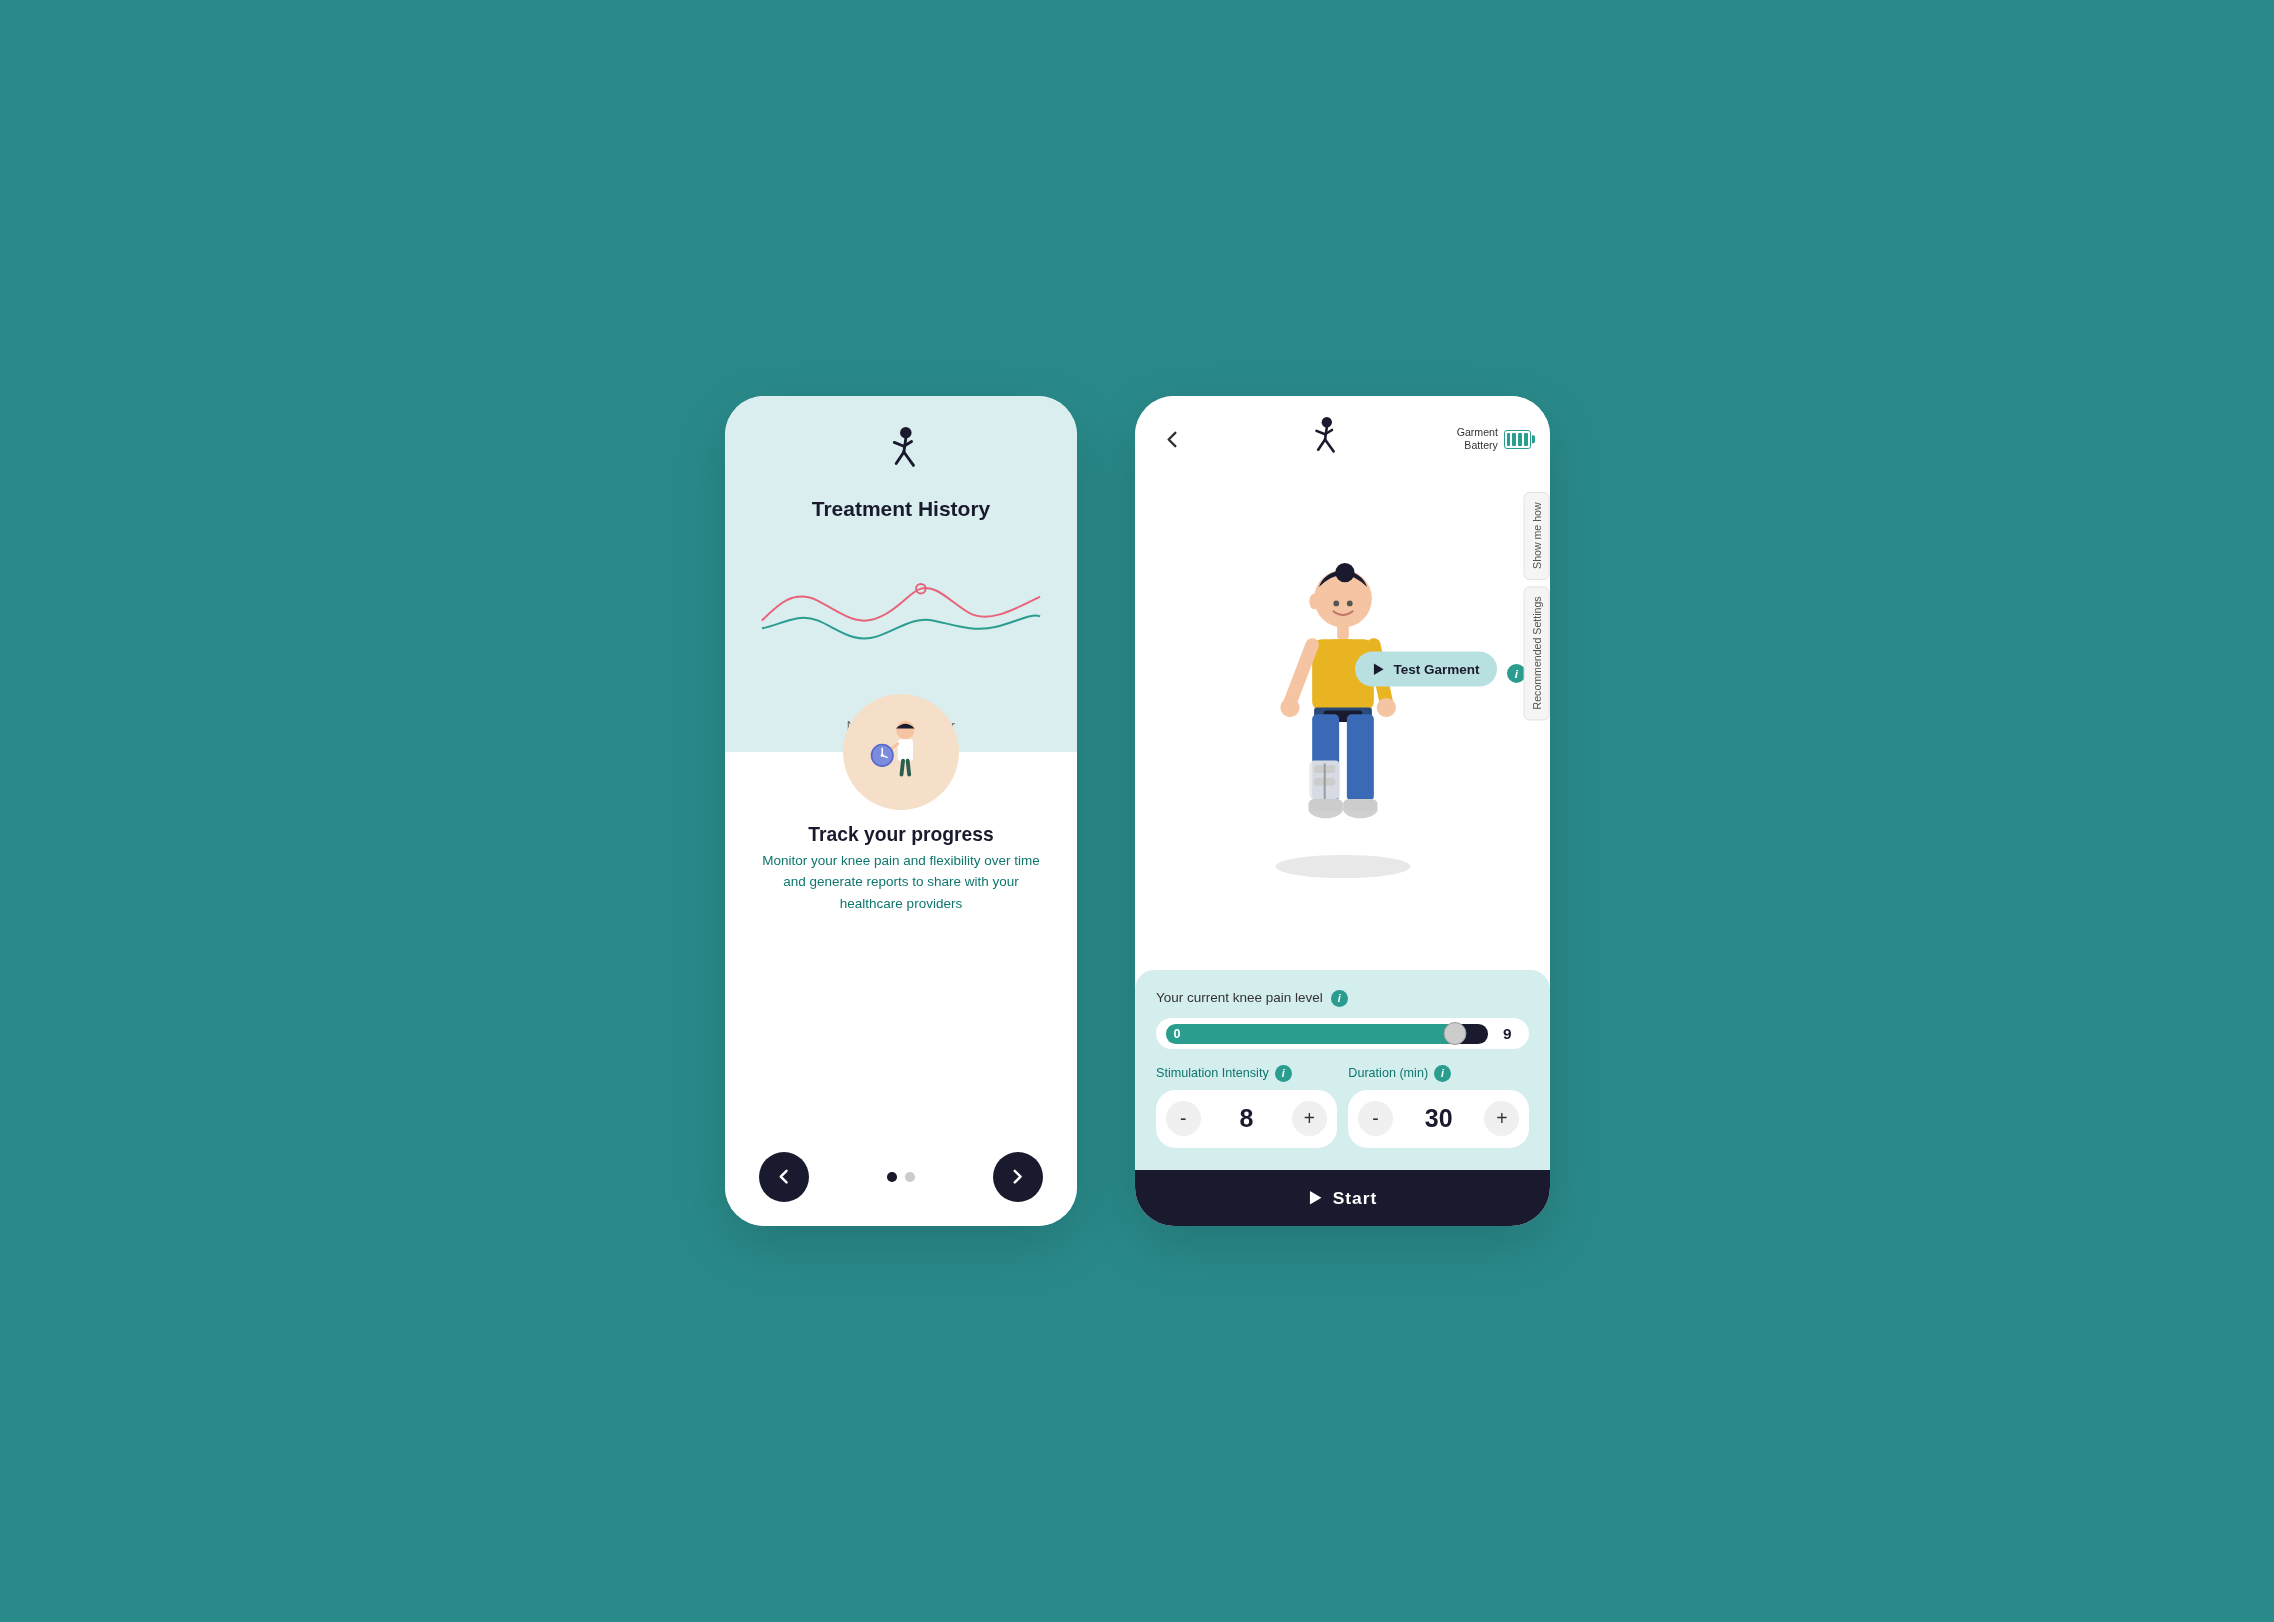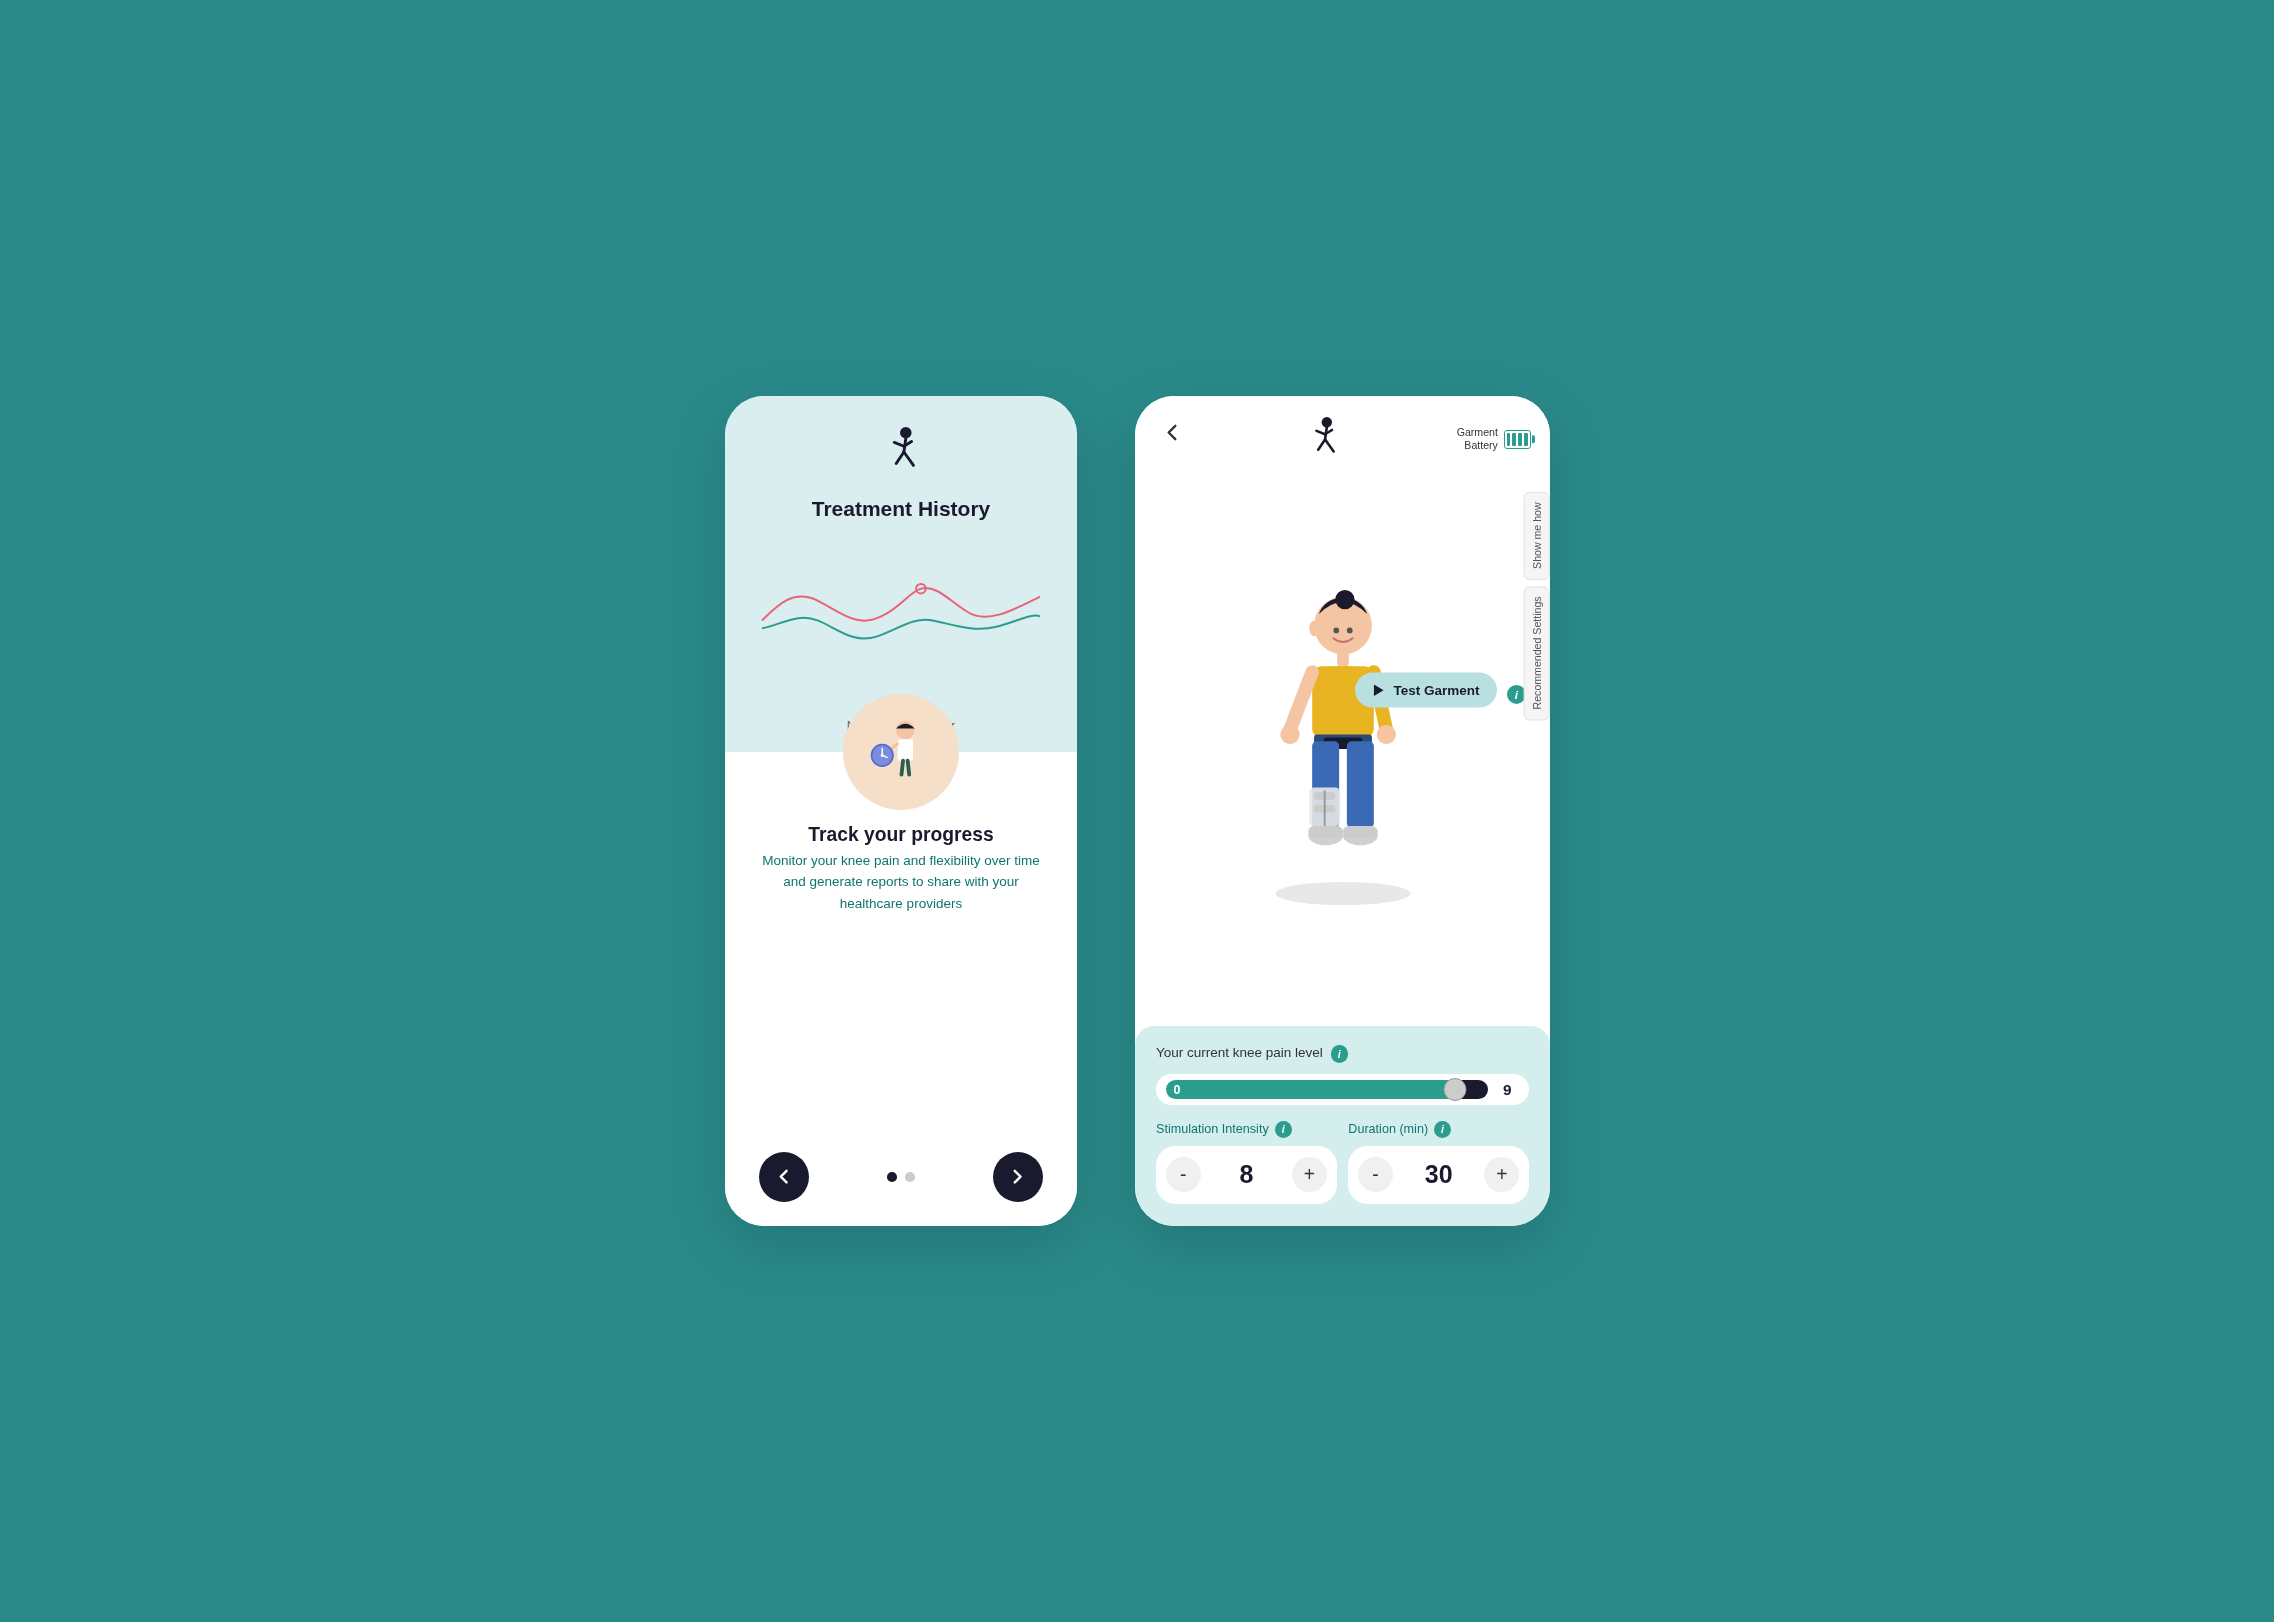--- a/index.html
+++ b/index.html
@@ -162,20 +162,21 @@
       border-radius: 39px;
       display: flex;
       flex-direction: column;
       overflow: hidden;
       box-shadow: 0 19.3px 58px rgba(0,0,0,0.15);
       position: relative;
     }
 
     .right-header {
       display: flex;
+      align-items: center;
       justify-content: space-between;
       padding: 19.3px 19.3px 9.7px;
       background: #fff;
     }
 
     .back-btn {
       width: 35px;
       height: 35px;
       display: flex;
       align-items: center;
@@ -662,17 +663,23 @@
           <div class="control-box">
             <button class="control-btn">-</button>
             <span class="control-value">30</span>
             <button class="control-btn">+</button>
           </div>
         </div>
 
       </div>
     </div>
 
+    <button class="start-btn">
+      <svg width="15.4" height="17.4" viewBox="0 0 16 18">
+        <polygon points="2,2 14,9 2,16" fill="white"></polygon>
+      </svg>
+      <span>Start</span>
+    </button>
 
   </div>
 
 </div>
 
 
 </body></html>

